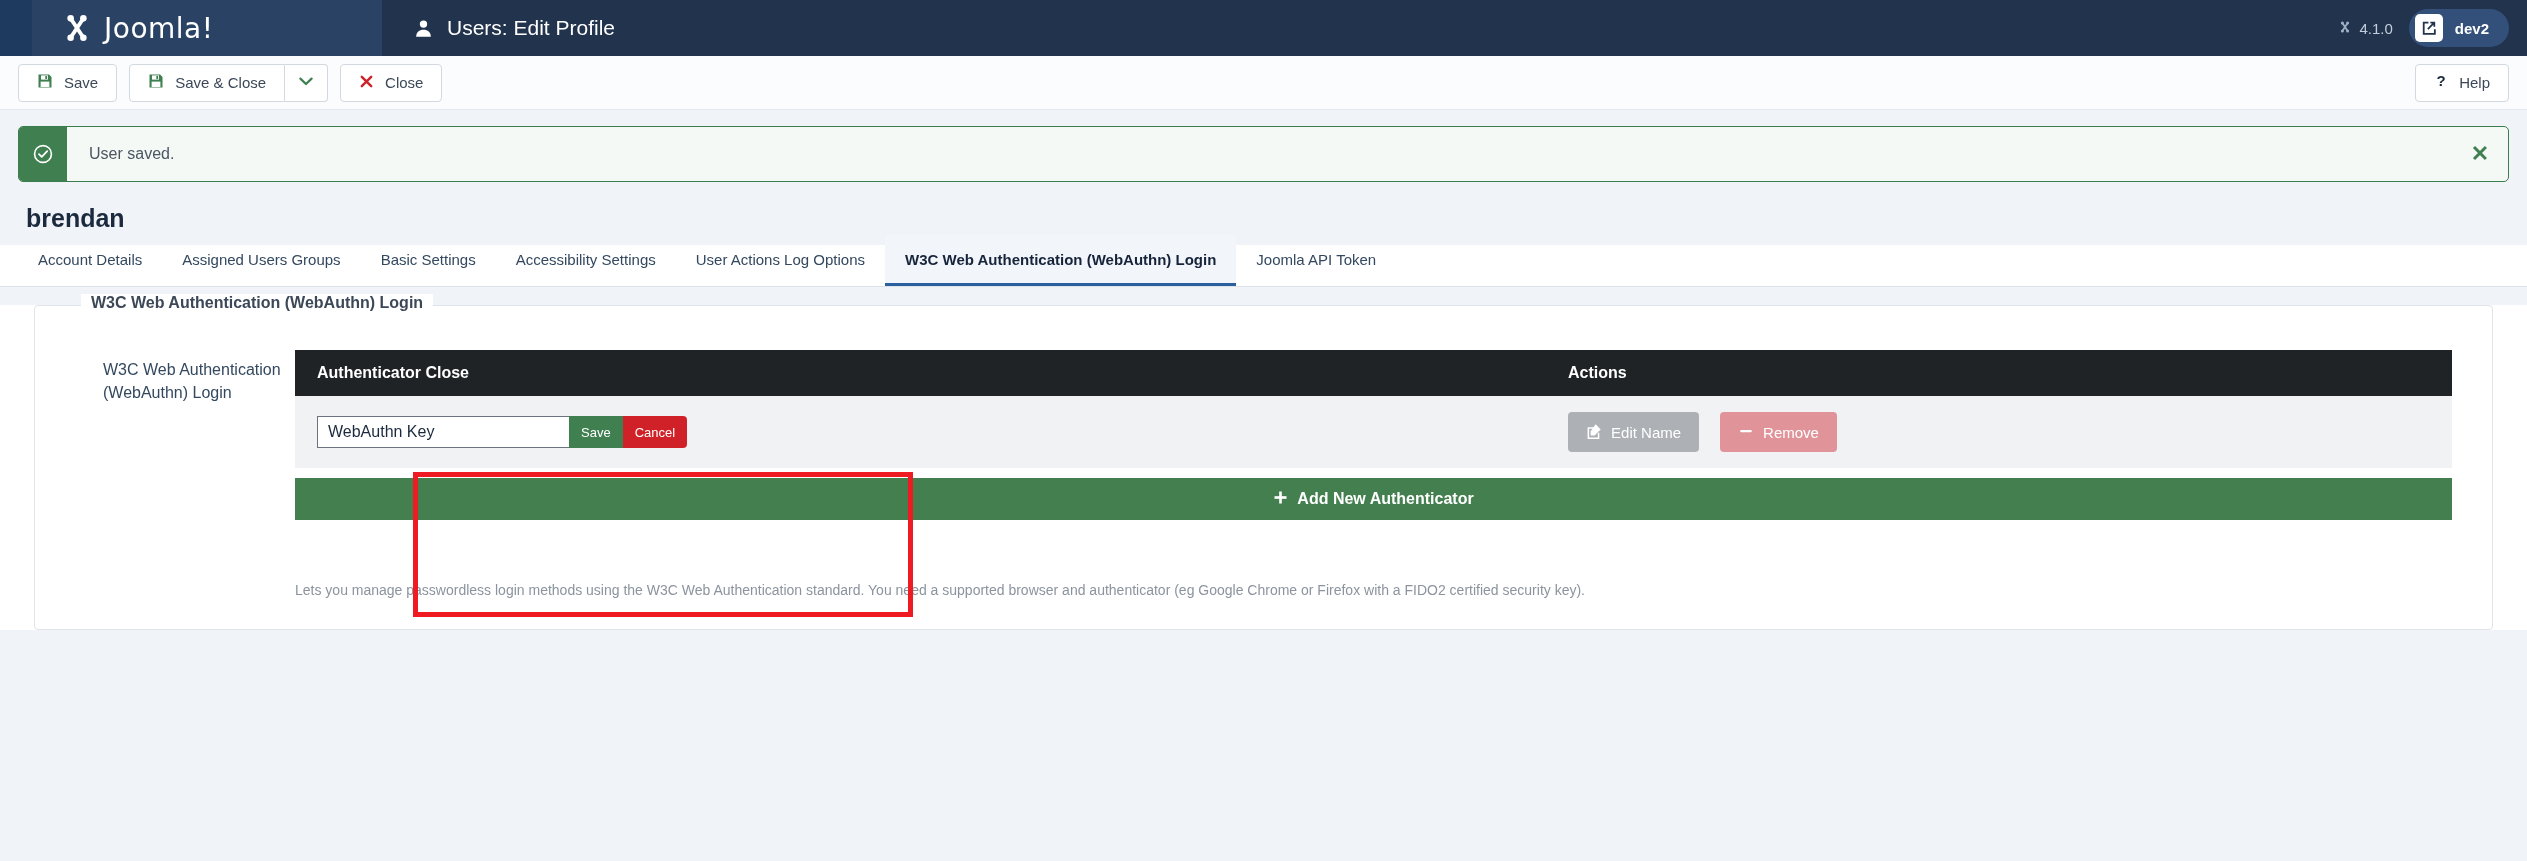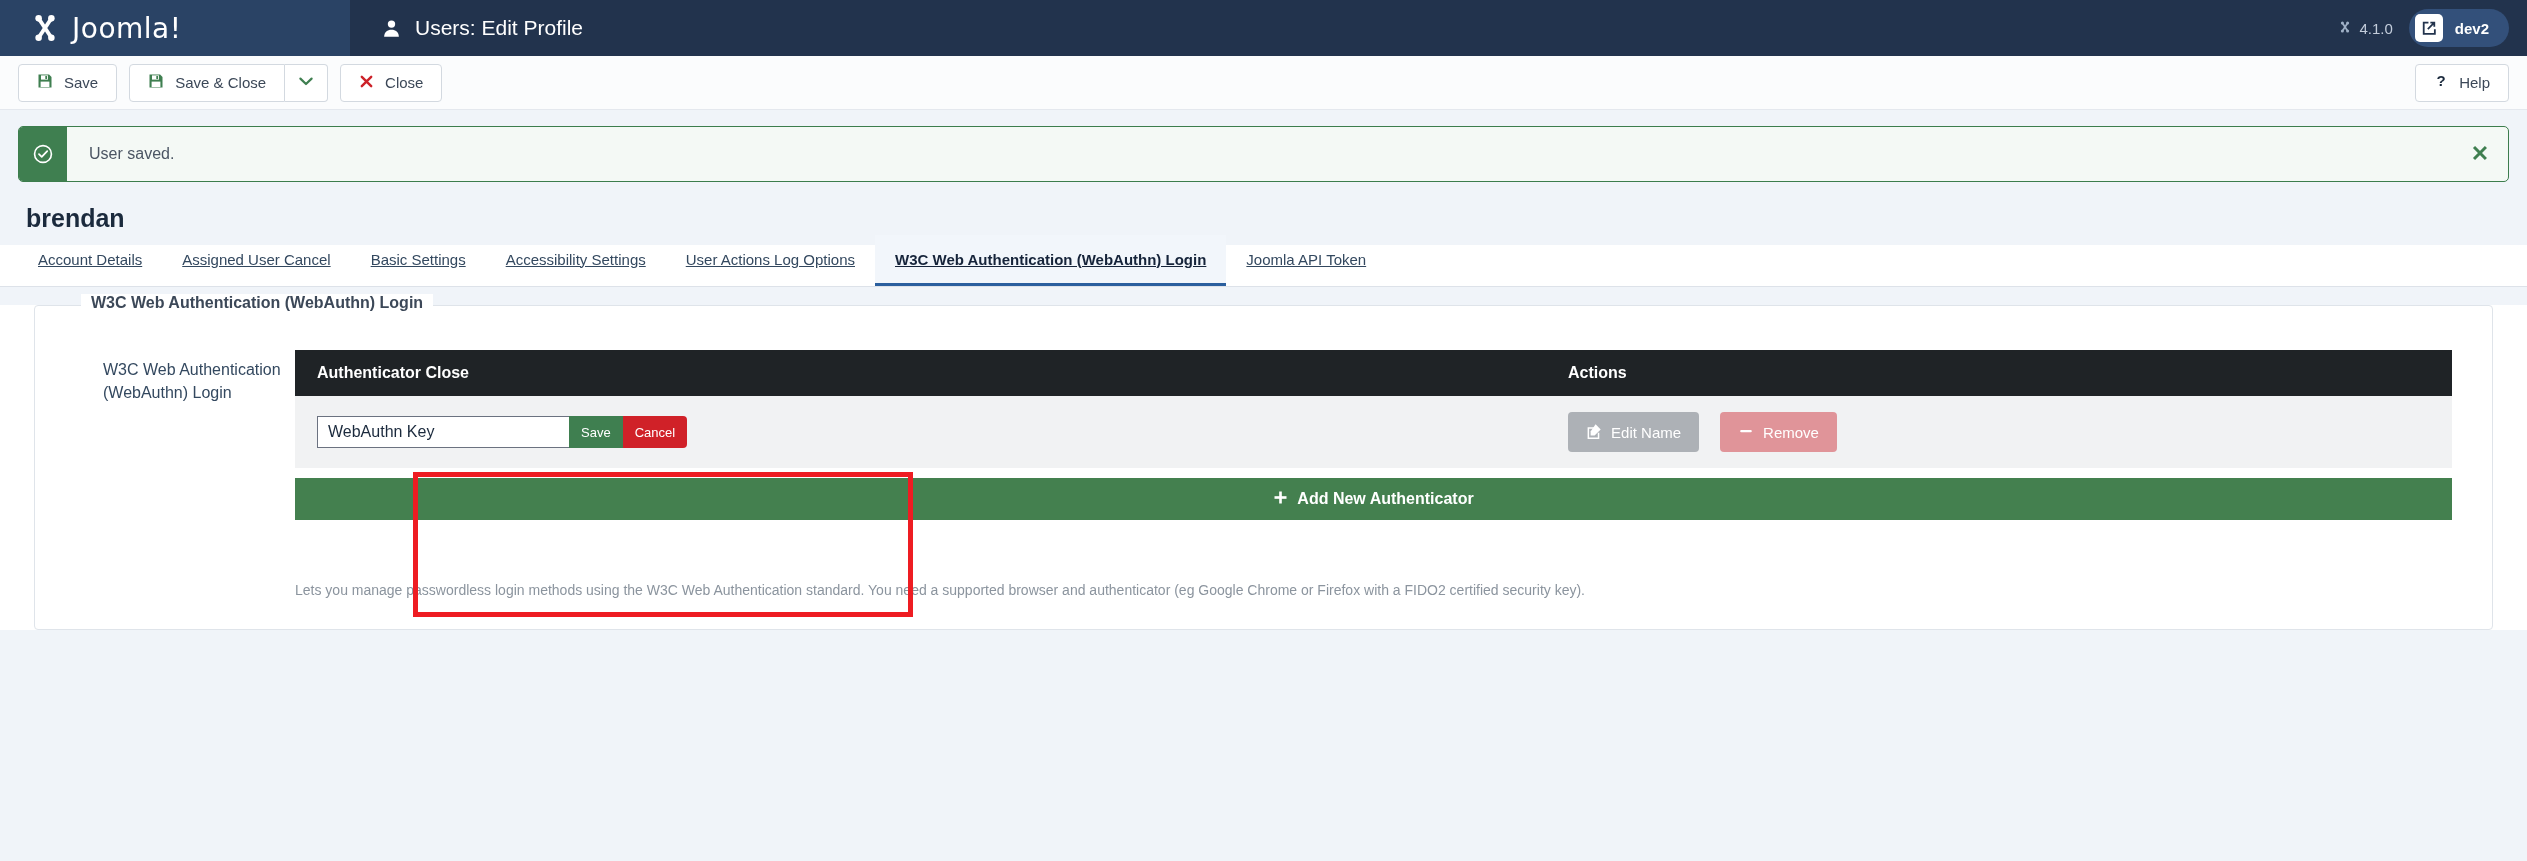--- a/index.html
+++ b/index.html
@@ -19,20 +19,21 @@
     align-items: stretch;
     position: relative;
   }
   .brand-zone {
     width: 350px;
     background: #2a4365;
     display: flex;
     align-items: center;
     padding-left: 28px;
     flex: 0 0 350px;
+    margin-left: 32px;
   }
   .joomla-logo { display: flex; align-items: center; gap: 10px; }
   .joomla-logo svg { display: block; }
   .joomla-wordmark {
     color: #ffffff;
     font-size: 28px;
     letter-spacing: 0.5px;
     font-family: "DejaVu Sans", sans-serif;
     font-weight: 400;
   }
@@ -168,21 +169,20 @@
   }
   .tab {
     padding: 0 20px;
     height: 51px;
     display: flex; align-items: center;
     font-size: 15px;
     color: #33485f;
     cursor: pointer;
     border-bottom: 3px solid transparent;
     white-space: nowrap;
-    text-decoration: underline;
   }
   .tab.active {
     font-weight: 700;
     color: #16243a;
     background: #f2f6fb;
     border-bottom: 3px solid #2b5f9e;
   }
 
   
   .main-area { background: #ffffff; padding: 0 18px; }
@@ -436,21 +436,21 @@
     </div>
     <div class="alert-msg">User saved.</div>
     <button class="alert-close">✕</button>
   </div>
 </div>
 
 <div class="page-title">brendan</div>
 
 <div class="tabbar">
   <div class="tab">Account Details</div>
-  <div class="tab">Assigned User Cancel</div>
+  <div class="tab">Assigned Users Groups</div>
   <div class="tab">Basic Settings</div>
   <div class="tab">Accessibility Settings</div>
   <div class="tab">User Actions Log Options</div>
   <div class="tab active">W3C Web Authentication (WebAuthn) Login</div>
   <div class="tab">Joomla API Token</div>
 </div>
 
 <div class="main-area">
   <div class="panel">
     <div class="legend">W3C Web Authentication (WebAuthn) Login</div>

